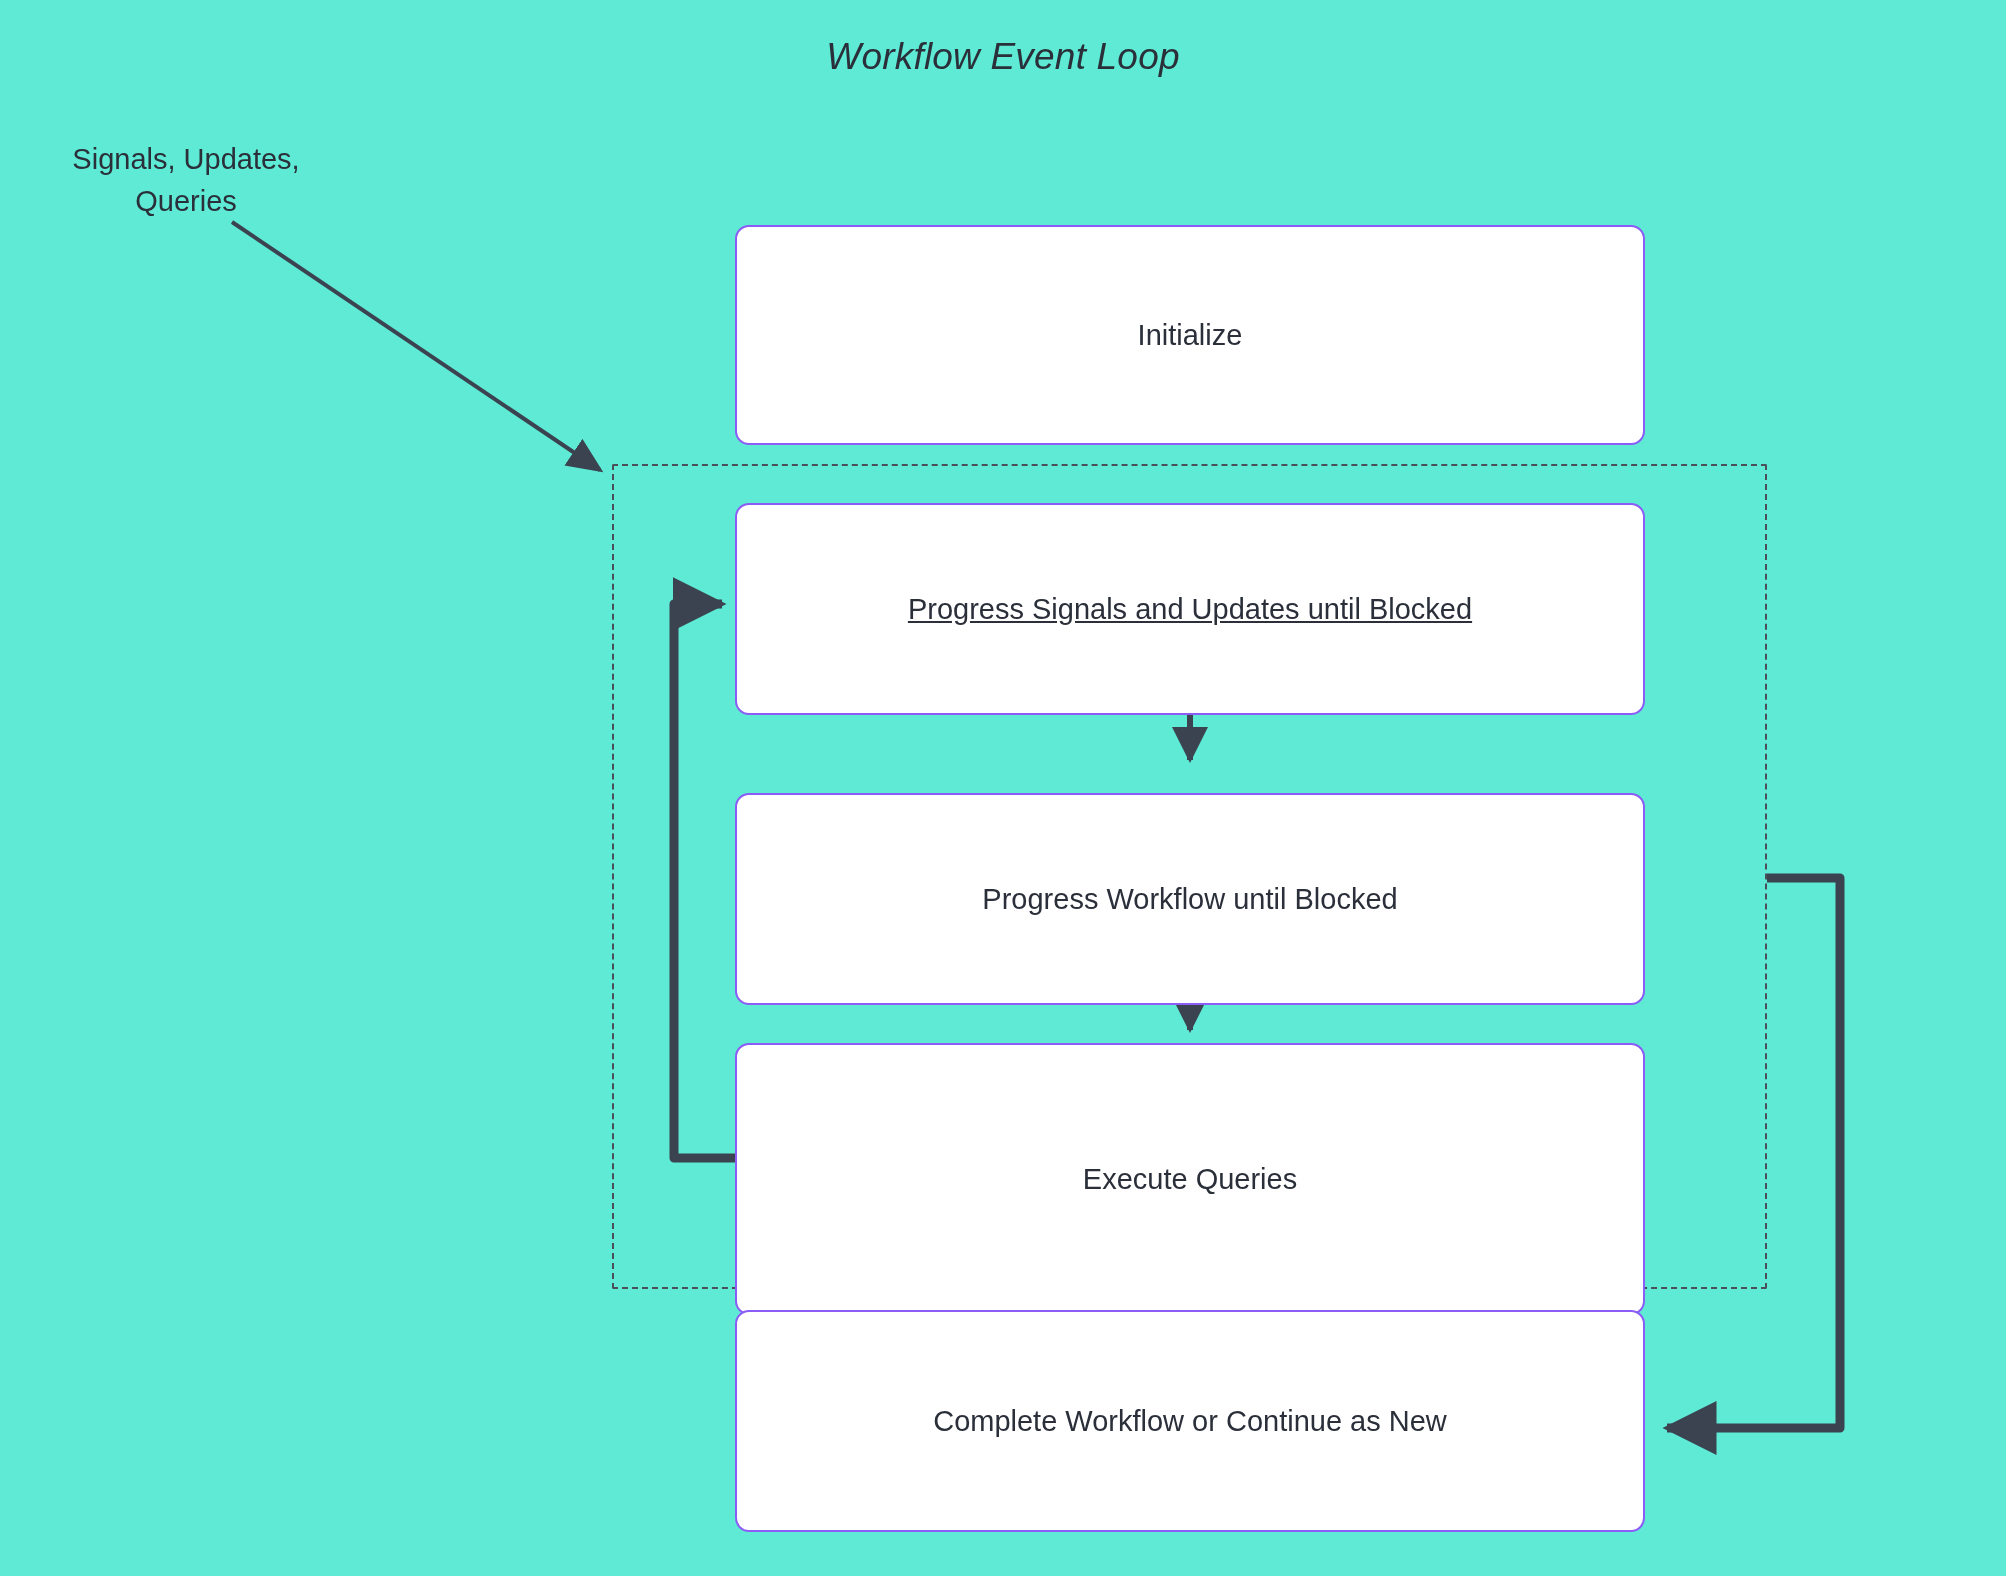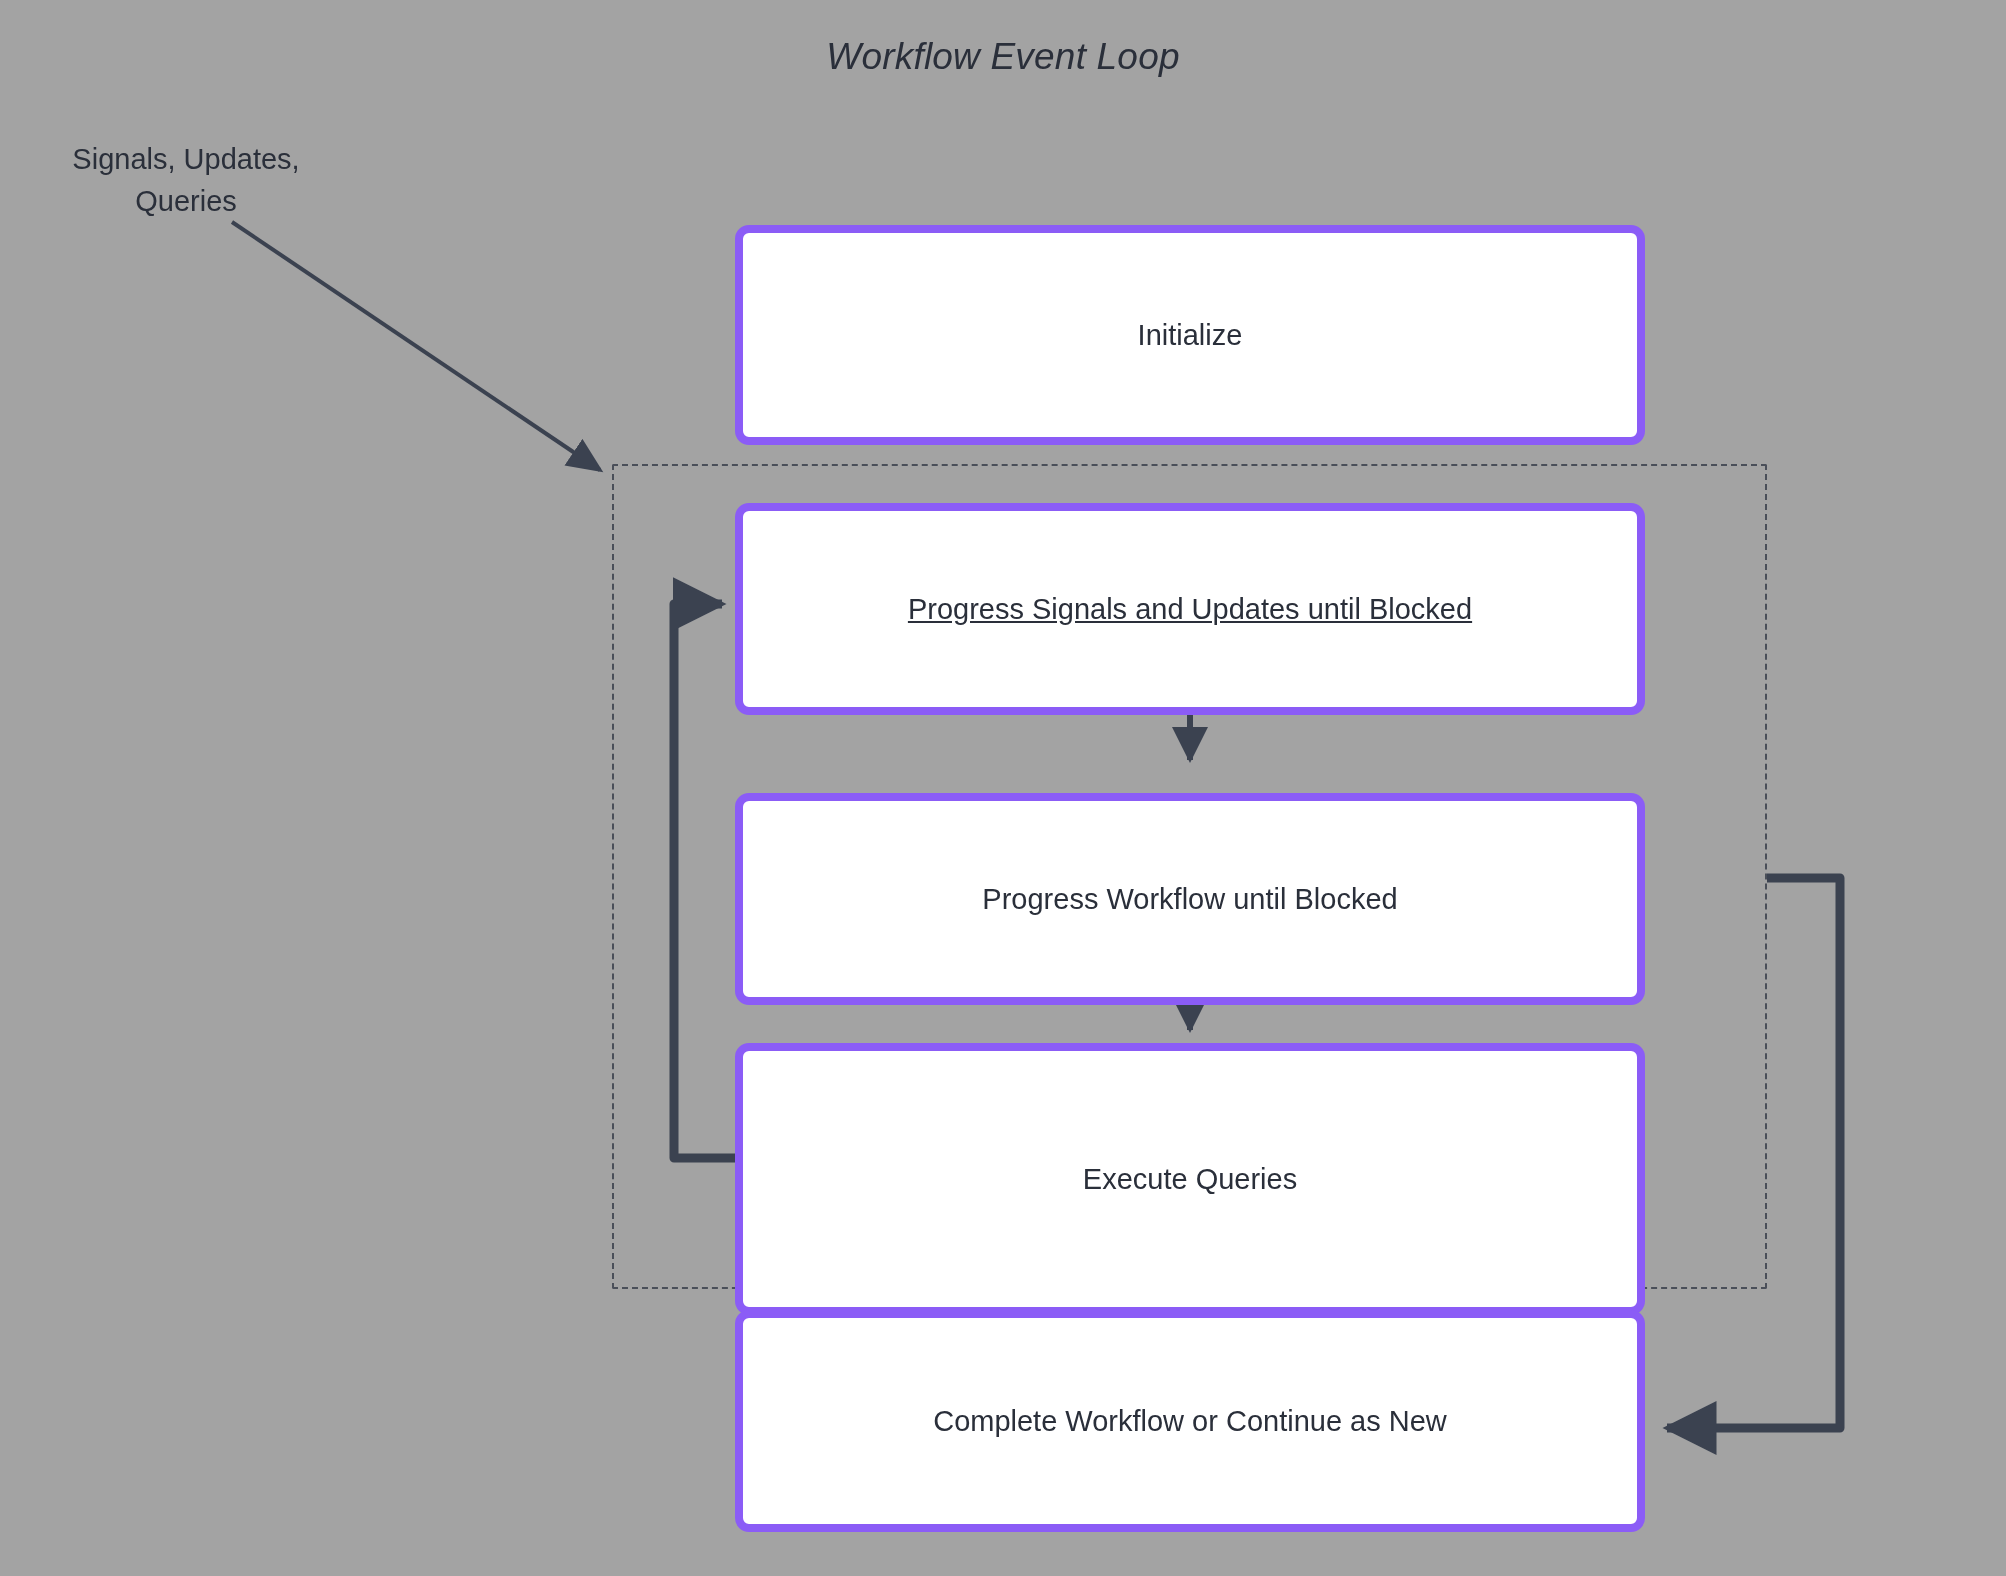--- a/index.html
+++ b/index.html
@@ -7,21 +7,21 @@
     padding: 0;
     background: #ffffff;
   }
   body {
     font-family: "Liberation Sans", sans-serif;
   }
   #canvas {
     position: relative;
     width: 2006px;
     height: 1576px;
-    background: #a3a3a3;
+    background: #5eead4;
     overflow: hidden;
   }
   .diagram-title {
     position: absolute;
     left: 0;
     top: 36px;
     width: 2006px;
     text-align: center;
     font-style: italic;
     font-size: 37px;
@@ -34,21 +34,21 @@
     top: 138px;
     width: 280px;
     text-align: center;
     font-size: 29px;
     line-height: 42px;
     color: #2a2f3a;
   }
   .node {
     position: absolute;
     box-sizing: border-box;
-    border: 8px solid #8b5cf6;
+    border: 2px solid #8b5cf6;
     border-radius: 14px;
     background: #ffffff;
     display: flex;
     align-items: center;
     justify-content: center;
     color: #2a2f3a;
     font-size: 29px;
     text-align: center;
   }
   .node-initialize   { left: 735px; top: 225px;  width: 910px; height: 220px; }

